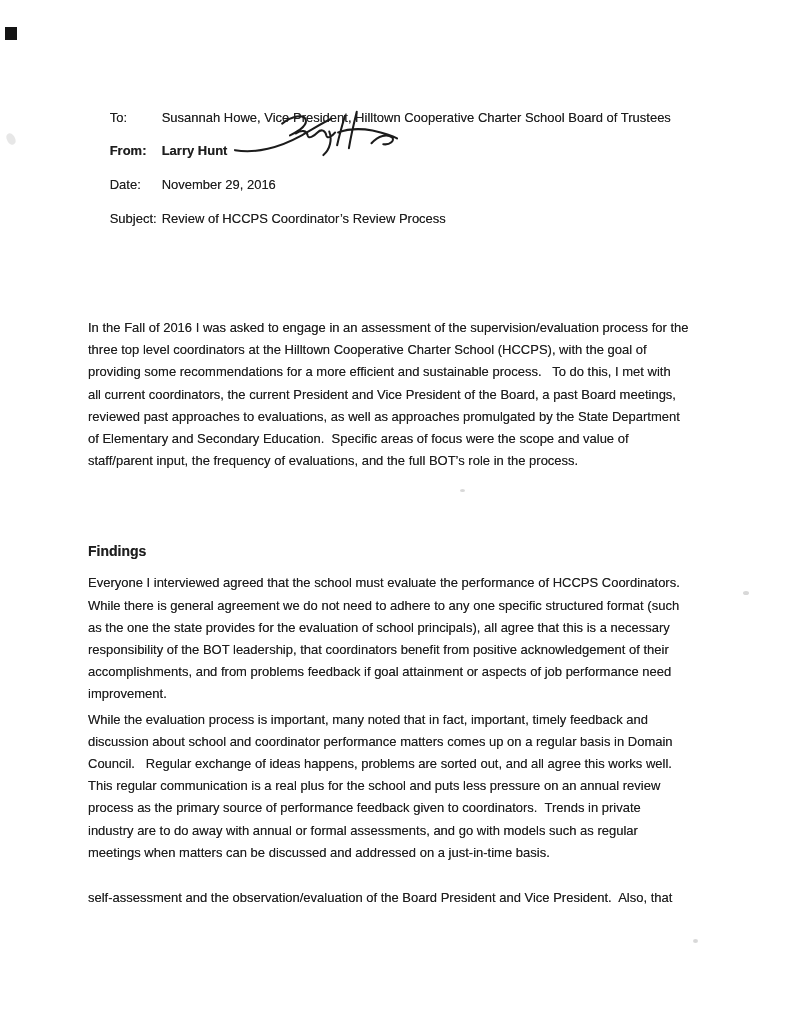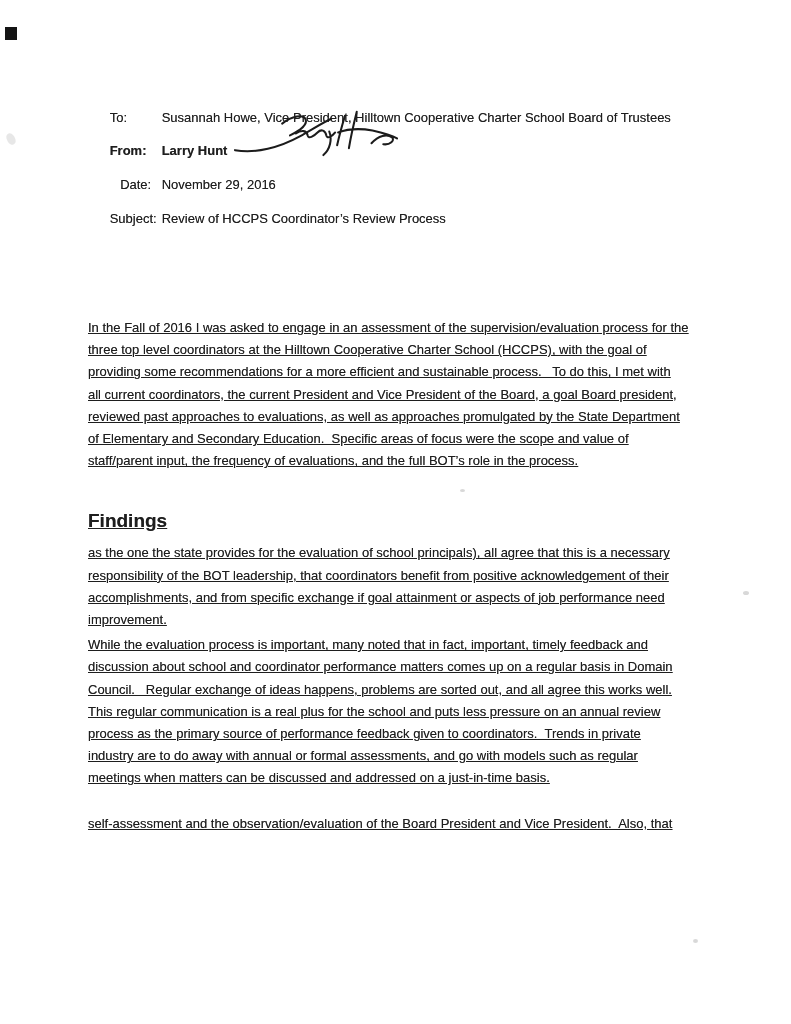--- a/index.html
+++ b/index.html
@@ -12,37 +12,36 @@
     position: relative;
     width: 791px;
     height: 1024px;
     background: #ffffff;
     overflow: hidden;
     font-family: "Liberation Sans", "DejaVu Sans", sans-serif;
     color: #1e1e1e;
   }
   .scan-text {
     text-shadow: 0 0 0.35px rgba(25,25,25,0.6);
-    text-decoration: underline;
   }
   
   .memo-header .hrow {
     position: absolute;
     left: 88px;
     white-space: pre;
     font-size: 13px;
     line-height: 15px;
   }
   .hrow .hlabel {
     display: inline-block;
     width: 52px;
   }
   .hrow-to      { top: 95px;  }
   .hrow-from    { top: 128px; font-weight: bold; }
-  .hrow-date    { top: 162px; text-align: center; }
+  .hrow-date    { top: 162px; }
   .hrow-subject { top: 196px; }
   
   .signature {
     position: absolute;
     left: 228px;
     top: 104px;
     width: 178px;
     height: 54px;
   }
   
@@ -50,23 +49,23 @@
     position: absolute;
     left: 88px;
     top: 317px;
     width: 658px;
     font-size: 13px;
     line-height: 22.2px;
   }
   .para { margin: 0; }
   .para .line { white-space: pre; }
   .findings-heading {
-    margin-top: 38px;
+    margin-top: 68px;
     margin-bottom: 10px;
-    font-size: 19px;
+    font-size: 14px;
     font-weight: bold;
     line-height: 22px;
   }
   .para-f1 { margin-bottom: 3px; }
   .para-f2 { margin-bottom: 23px; }
   
   .artifact-square {
     position: absolute;
     left: 5px;
     top: 27px;
@@ -127,30 +126,32 @@
       <path d="M52,20 C62,12 74,10 76,16 C78,22 68,28 60,32 M66,30 C72,26 77,27 78,32 C79,36 84,33 88,29 C92,25 96,27 97,32 C98,36 103,33 106,29 M100,28 C103,36 101,46 94,52"></path>
       <path d="M116,12 C113,22 110,33 108,42 M128,8 C125,20 122,33 120,45 M109,29 C120,25 133,25 144,27 C153,29 162,31 169,35 M143,40 C150,32 159,30 164,34 C167,37 162,42 155,41"></path>
     </g>
   </svg>
 
   <div class="memo-body scan-text">
     <div class="para para-intro">
         <div class="line">In the Fall of 2016 I was asked to engage in an assessment of the supervision/evaluation process for the</div>
         <div class="line">three top level coordinators at the Hilltown Cooperative Charter School (HCCPS), with the goal of</div>
         <div class="line">providing some recommendations for a more efficient and sustainable process.   To do this, I met with</div>
-        <div class="line">all current coordinators, the current President and Vice President of the Board, a goal Board president,</div>
+        <div class="line">all current coordinators, the current President and Vice President of the Board, a past Board meetings,</div>
         <div class="line">reviewed past approaches to evaluations, as well as approaches promulgated by the State Department</div>
         <div class="line">of Elementary and Secondary Education.  Specific areas of focus were the scope and value of</div>
         <div class="line">staff/parent input, the frequency of evaluations, and the full BOT’s role in the process.</div>
       </div>
     <div class="findings-heading">Findings</div>
     <div class="para para-f1">
+        <div class="line">Everyone I interviewed agreed that the school must evaluate the performance of HCCPS Coordinators.</div>
+        <div class="line">While there is general agreement we do not need to adhere to any one specific structured format (such</div>
         <div class="line">as the one the state provides for the evaluation of school principals), all agree that this is a necessary</div>
         <div class="line">responsibility of the BOT leadership, that coordinators benefit from positive acknowledgement of their</div>
-        <div class="line">accomplishments, and from specific exchange if goal attainment or aspects of job performance need</div>
+        <div class="line">accomplishments, and from problems feedback if goal attainment or aspects of job performance need</div>
         <div class="line">improvement.</div>
       </div>
     <div class="para para-f2">
         <div class="line">While the evaluation process is important, many noted that in fact, important, timely feedback and</div>
         <div class="line">discussion about school and coordinator performance matters comes up on a regular basis in Domain</div>
         <div class="line">Council.   Regular exchange of ideas happens, problems are sorted out, and all agree this works well.</div>
         <div class="line">This regular communication is a real plus for the school and puts less pressure on an annual review</div>
         <div class="line">process as the primary source of performance feedback given to coordinators.  Trends in private</div>
         <div class="line">industry are to do away with annual or formal assessments, and go with models such as regular</div>
         <div class="line">meetings when matters can be discussed and addressed on a just-in-time basis.</div>

